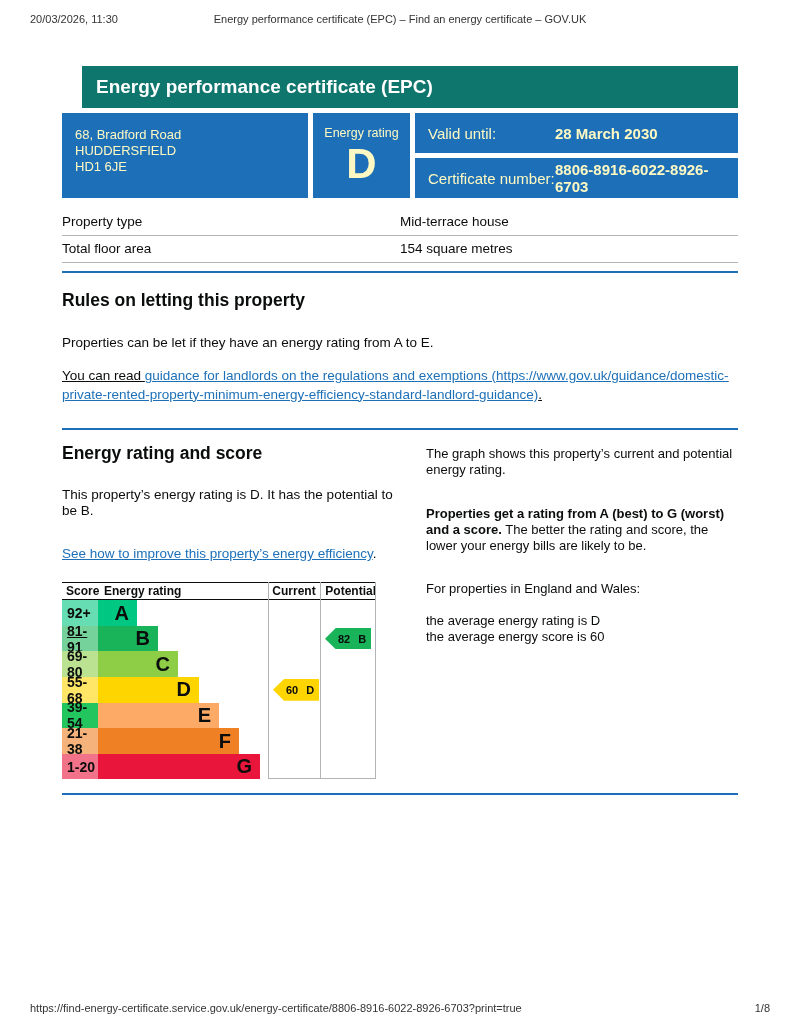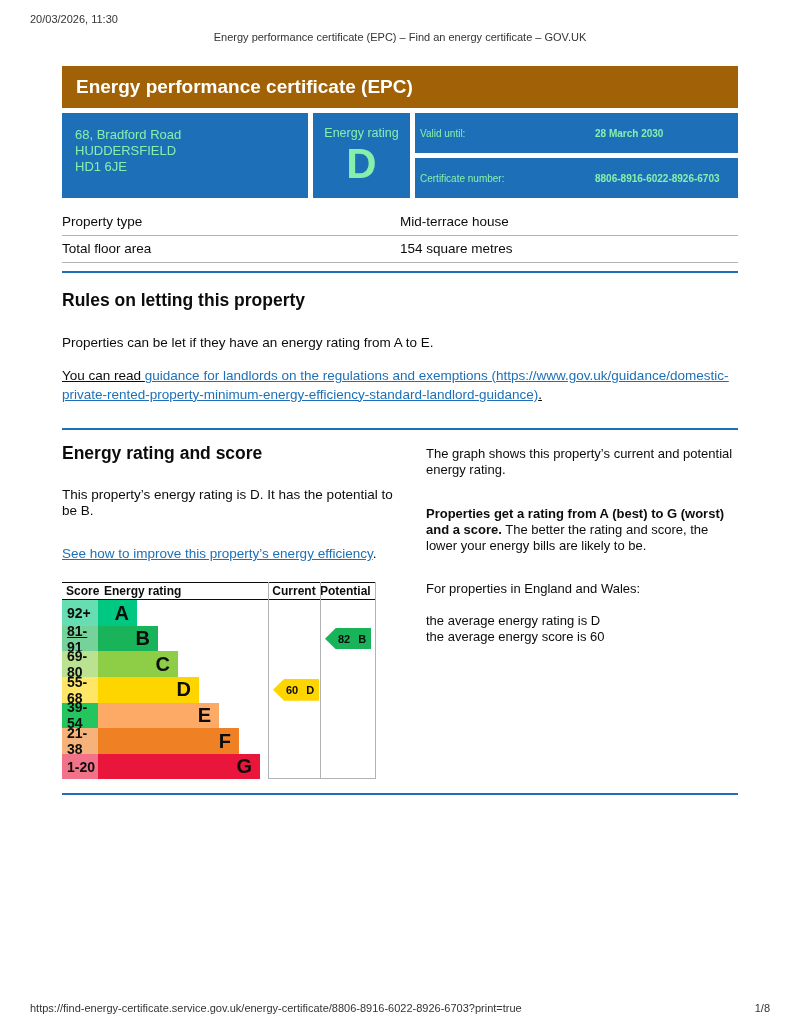--- a/index.html
+++ b/index.html
@@ -8,42 +8,42 @@
     font-family: "Liberation Sans", sans-serif;
     color: #0b0c0c;
     width: 800px;
   }
   .page { position: relative; width: 800px; height: 1033px; overflow: hidden; background: #fff; }
 
   
   .meta { position: absolute; left: 30px; right: 30px; font-size: 11px; color: #333; }
   .meta-top { top: 13px; height: 14px; }
   .meta-date { position: absolute; left: 0; top: 0; }
-  .meta-doc-title { position: absolute; left: 0; right: 0; text-align: center; top: 0; margin-top: 18px; }
+  .meta-doc-title { position: absolute; left: 0; right: 0; text-align: center; top: 0; }
   .meta-bottom { top: 1002px; height: 14px; }
   .meta-url { position: absolute; left: 0; top: 0; }
   .meta-page { position: absolute; right: 0; top: 0; }
 
   .content { position: absolute; left: 62px; top: 66px; width: 676px; }
 
   
   .banner {
     height: 42px; background: #0b0c0c; color: #fff;
     font-size: 19px; font-weight: bold; line-height: 42px; padding-left: 14px;
   }
 
   
   .summary-row { display: flex; gap: 5px; margin-top: 5px; height: 85px; }
-  .box { background: #1d70b8; color: #86efac; }
+  .box { background: #1d70b8; color: #fef9c3; }
   .address-box { width: 246px; padding: 14px 13px; font-size: 13px; line-height: 1.22; }
   .rating-box { width: 97px; text-align: center; padding-top: 13px; }
   .rating-box-label { font-size: 12.5px; }
   .rating-box-value { font-size: 42px; font-weight: bold; line-height: 1.1; margin-top: 1px; }
   .right-stack { flex: 1; display: flex; flex-direction: column; gap: 5px; }
-  .kv-box { flex: 1; display: flex; align-items: center; padding-left: 5px; font-size: 10px; gap: 48px; }
+  .kv-box { flex: 1; display: flex; align-items: center; padding-left: 13px; font-size: 15px; }
   .kv-label { width: 127px; flex: 0 0 127px; }
   .kv-value { font-weight: bold; }
 
   
   .detail-table { margin-top: 11px; font-size: 13.5px; }
   .detail-row { display: flex; padding: 5px 0 6px 0; border-bottom: 1px solid #b1b4b6; }
   .detail-label { flex: 0 0 338px; }
 
   .rule { border: none; border-top: 2px solid #1d70b8; height: 0; }
   .rule-1 { margin-top: 8px; }
@@ -72,21 +72,21 @@
   
   .chart { position: relative; width: 314px; margin-top: 19px; }
   .chart-header {
     display: flex; height: 18px; align-items: center;
     border-top: 1px solid #0b0c0c; border-bottom: 1px solid #0b0c0c;
     font-size: 12px; font-weight: bold;
   }
   .h-score { width: 36px; padding-left: 4px; }
   .h-rating { flex: 1; padding-left: 6px; }
   .h-current { width: 52px; text-align: center; }
-  .h-potential { width: 56px; text-align: left; border-radius: 7px; }
+  .h-potential { width: 56px; text-align: right; border-radius: 7px; }
   .band-row { display: flex; height: 25.6px; }
   .score-cell {
     width: 36px; flex: 0 0 36px; display: flex; align-items: center;
     padding-left: 5px; font-size: 14px; font-weight: bold;
   }
   .bar {
     display: flex; align-items: center; justify-content: flex-end;
     padding-right: 8px; font-size: 20px; font-weight: bold; color: #0b0c0c;
   }
   .bw-a { width: 39px; } .bw-b { width: 60px; } .bw-c { width: 80px; }
@@ -112,21 +112,21 @@
 
 <div class="page">
 
   <div class="meta meta-top">
     <span class="meta-date">20/03/2026, 11:30</span>
     <span class="meta-doc-title">Energy performance certificate (EPC) – Find an energy certificate – GOV.UK</span>
   </div>
 
   <div class="content">
 
-    <div class="banner" style="background: #a16207;">Energy performance certificate (EPC)</div>
+    <div class="banner" style="background: #0f766e; margin-left: 20px;">Energy performance certificate (EPC)</div>
 
     <div class="summary-row">
       <div class="box address-box" style="background: rgb(29, 112, 184);">
         <div>68, Bradford Road</div>
         <div>HUDDERSFIELD</div>
         <div>HD1 6JE</div>
       </div>
       <div class="box rating-box" style="background: rgb(29, 112, 184);">
         <div class="rating-box-label">Energy rating</div>
         <div class="rating-box-value">D</div>

